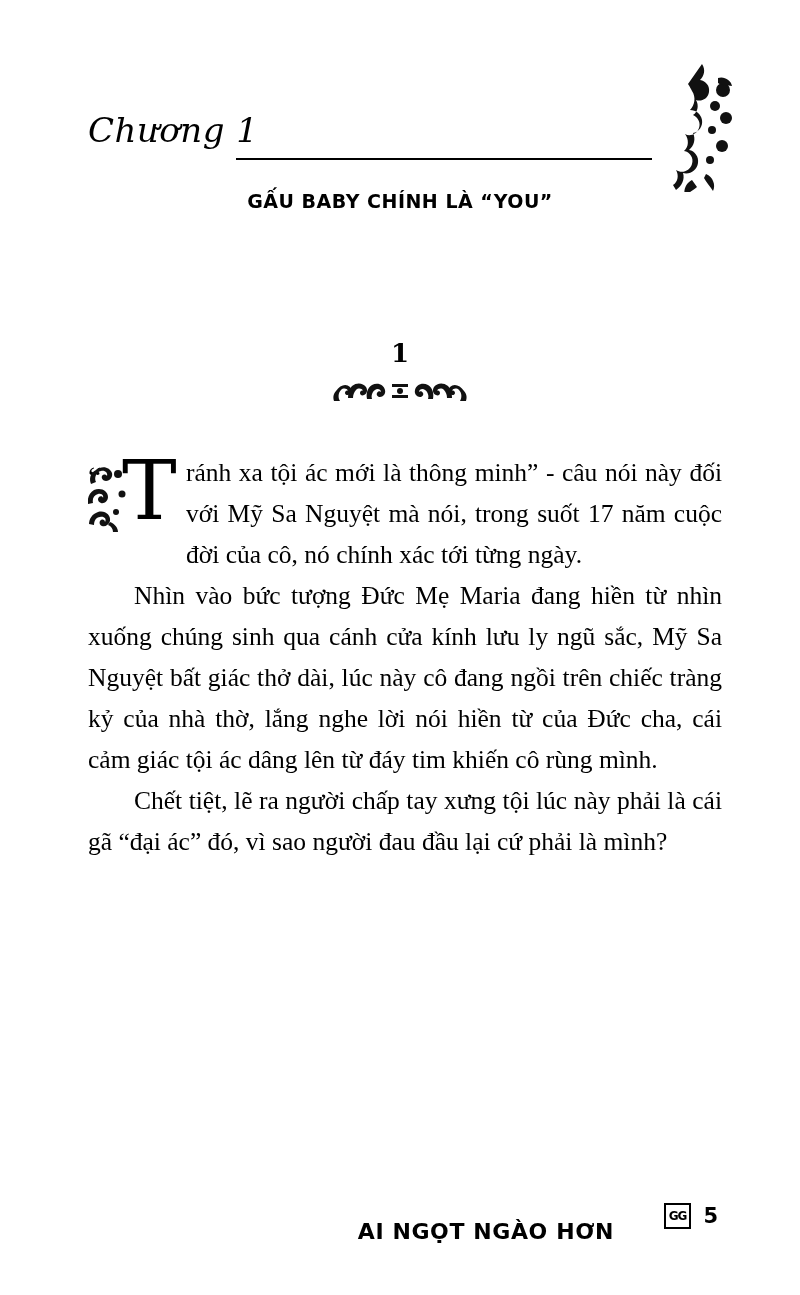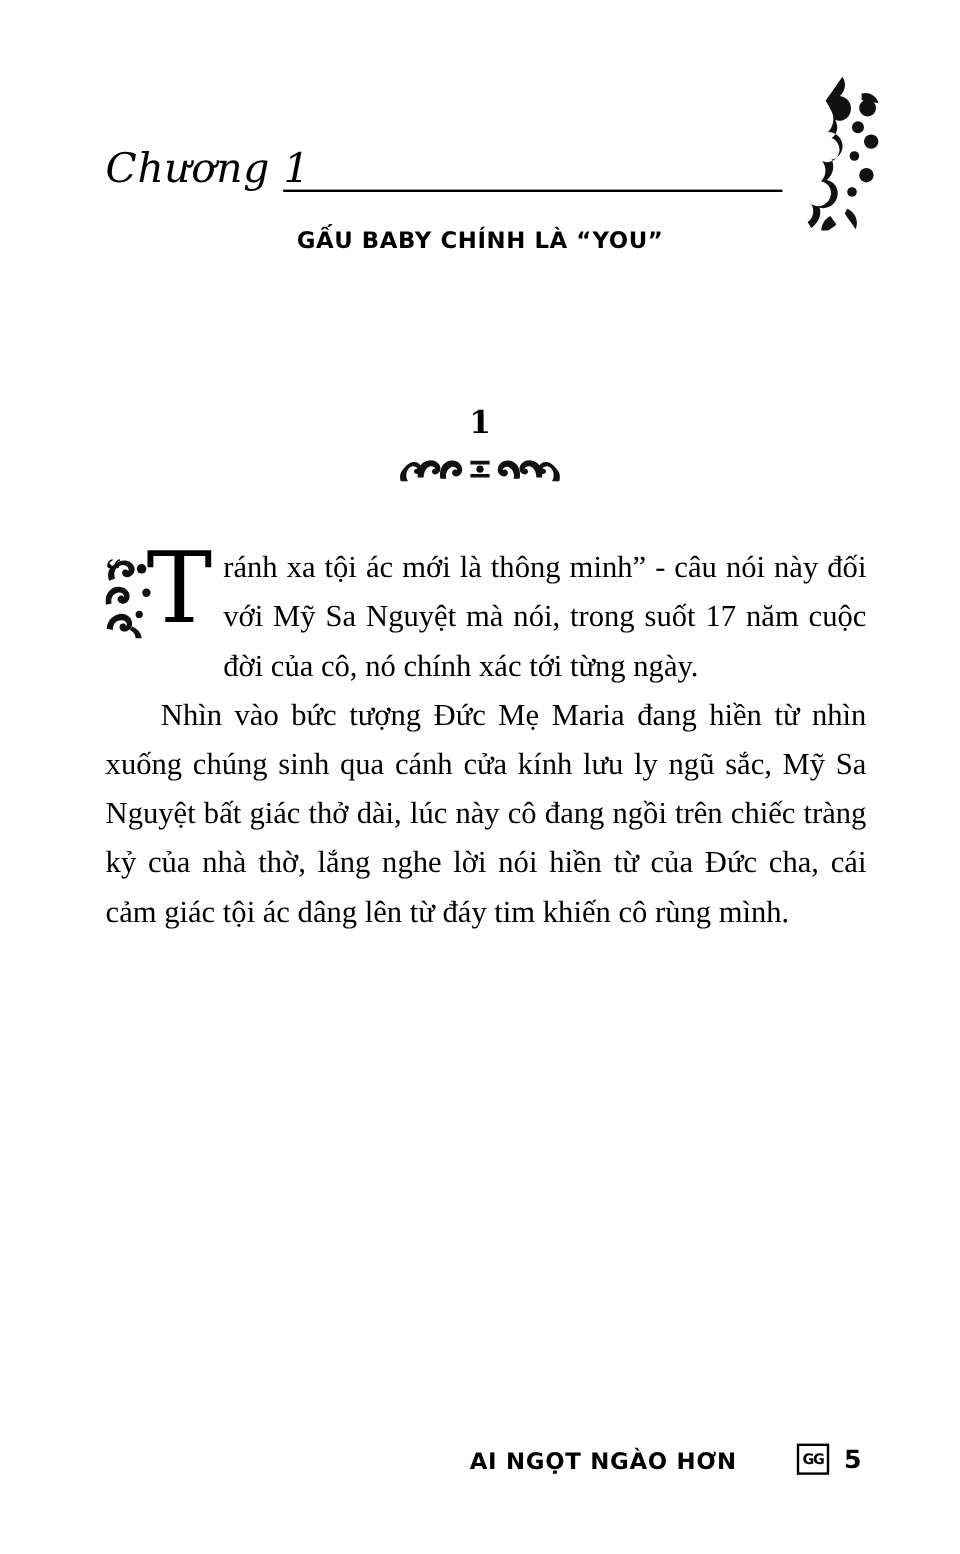--- a/index.html
+++ b/index.html
@@ -31,21 +31,20 @@
   }
   .chapter-label {
     position: absolute;
     left: 0;
     top: 2px;
     font-family: "DejaVu Serif", serif;
     font-style: italic;
     font-size: 34px;
     letter-spacing: 0.5px;
     white-space: nowrap;
-    margin-top: 11px;
   }
   .chapter-rule {
     position: absolute;
     left: 148px;
     right: 72px;
     top: 50px;
     border-bottom: 2px solid #000;
   }
 
   
@@ -147,24 +146,24 @@
   .footer {
     position: absolute;
     bottom: 58px;
     left: 88px;
     width: 636px;
     height: 34px;
   }
   .footer-title {
     position: absolute;
     right: 110px;
-    top: 4px;
-    font-family: "DejaVu Sans", sans-serif;
-    font-weight: bold;
-    font-size: 19px;
+    top: 16px;
+    font-family: "DejaVu Sans", sans-serif;
+    font-weight: bold;
+    font-size: 22px;
     letter-spacing: 0.6px;
     white-space: nowrap;
   }
   .footer-page {
     position: absolute;
     right: 0;
     top: 0;
     display: flex;
     align-items: center;
     gap: 6px;
@@ -246,20 +245,21 @@
               <circle cx="34" cy="34" r="3.5"></circle>
               <circle cx="28" cy="52" r="3"></circle>
               <path d="M22 62c5 2 8 6 8 10h-5c0-3-2-6-5-7z"></path>
             </g>
           </svg>
         </span>
         <span class="dropcap-letter">T</span>
       </span><span>ránh xa tội ác mới là thông minh” - câu nói này đối với Mỹ Sa Nguyệt mà nói, trong suốt 17 năm cuộc đời của cô, nó chính xác tới từng ngày.</span>
     </p>
     <p>Nhìn vào bức tượng Đức Mẹ Maria đang hiền từ nhìn xuống chúng sinh qua cánh cửa kính lưu ly ngũ sắc, Mỹ Sa Nguyệt bất giác thở dài, lúc này cô đang ngồi trên chiếc tràng kỷ của nhà thờ, lắng nghe lời nói hiền từ của Đức cha, cái cảm giác tội ác dâng lên từ đáy tim khiến cô rùng mình.</p>
+    <p>Chết tiệt, lẽ ra người chấp tay xưng tội lúc này phải là cái gã “đại ác” đó, vì sao người đau đầu lại cứ phải là mình?</p>
   </div>
 
   <div class="footer">
     <div class="footer-title">AI NGỌT NGÀO HƠN</div>
     <div class="footer-page">
       <span class="footer-glyph">GG</span>
       <span class="footer-number">5</span>
     </div>
   </div>
 

